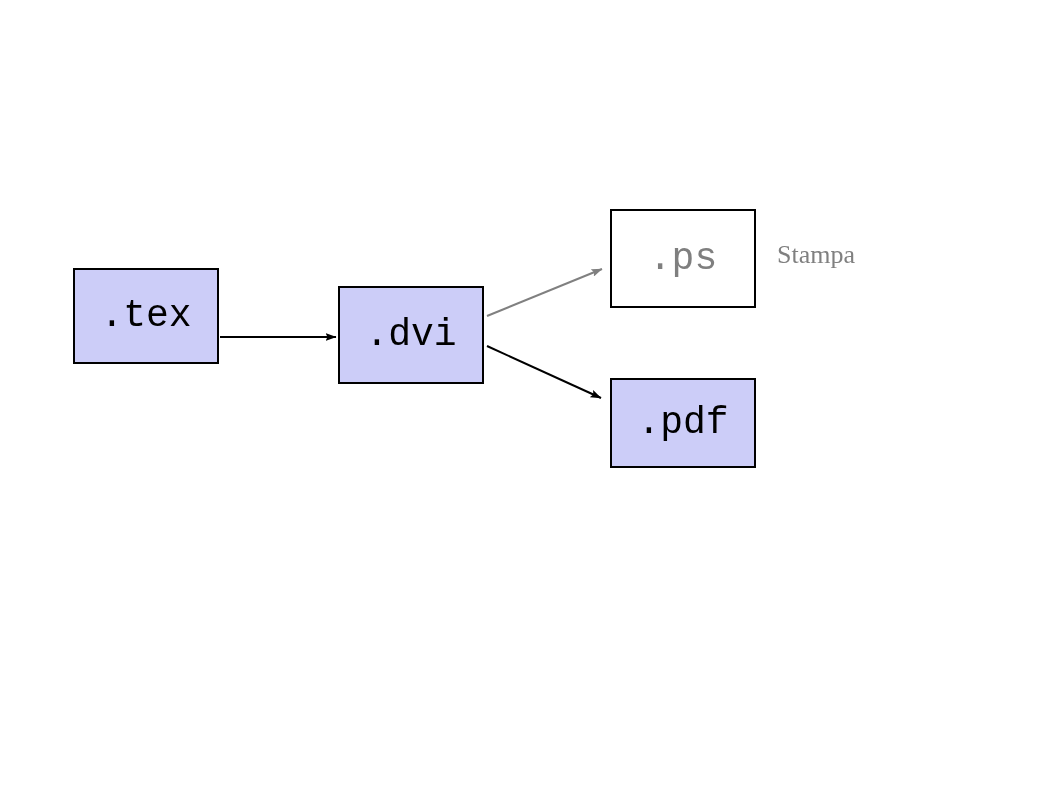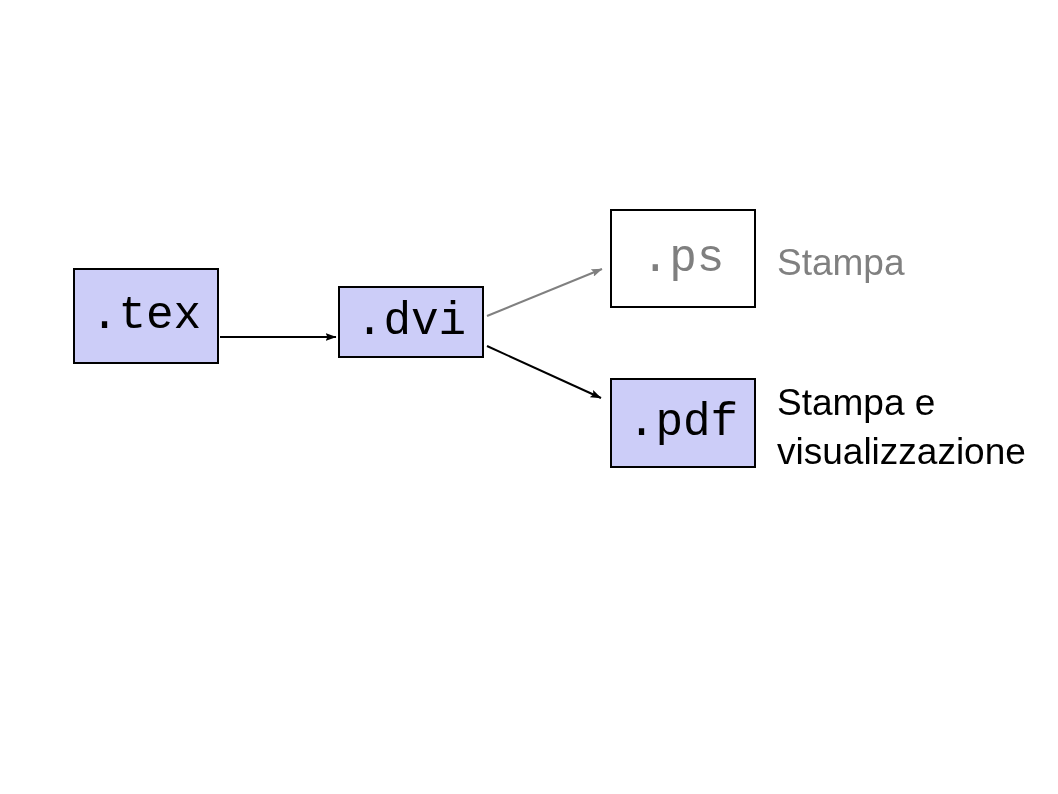--- a/index.html
+++ b/index.html
@@ -18,39 +18,39 @@
 
   
   .node {
     position: absolute;
     box-sizing: border-box;
     border: 2px solid #000000;
     display: flex;
     align-items: center;
     justify-content: center;
     font-family: "Liberation Mono", monospace;
-    font-size: 46px;
+    font-size: 38px;
     line-height: 1;
     letter-spacing: 0px;
     white-space: pre;
     user-select: none;
   }
   .node-filled { background: #cccdf8; color: #000000; }
   .node-plain  { background: #ffffff; color: #7f7f7f; }
 
   #node-tex { left: 73px;  top: 268px; width: 146px; height: 96px; }
-  #node-dvi { left: 338px; top: 286px; width: 146px; height: 72px; }
+  #node-dvi { left: 338px; top: 286px; width: 146px; height: 98px; }
   #node-ps  { left: 610px; top: 209px; width: 146px; height: 99px; }
   #node-pdf { left: 610px; top: 378px; width: 146px; height: 90px; }
 
   
   .annotation {
     position: absolute;
-    font-family: Liberation Sans, sans-serif;
-    font-size: 37px;
+    font-family: Liberation Serif, serif;
+    font-size: 26px;
     line-height: 1.33;
     white-space: pre-line;
     user-select: none;
   }
   #ann-stampa {
     left: 777px;
     top: 238px;
     color: #808080;
   }
   #ann-stampa-vis {
@@ -94,16 +94,14 @@
   <div id="node-tex" class="node node-filled">.tex</div>
 
   <div id="node-dvi" class="node node-filled">.dvi</div>
 
   <div id="node-ps" class="node node-plain">.ps</div>
 
   <div id="node-pdf" class="node node-filled">.pdf</div>
 
   <div id="ann-stampa" class="annotation">Stampa</div>
 
-  <div id="ann-stampa-vis" class="annotation">Stampa e
-visualizzazione</div>
 
 </div>
 
 </body></html>

